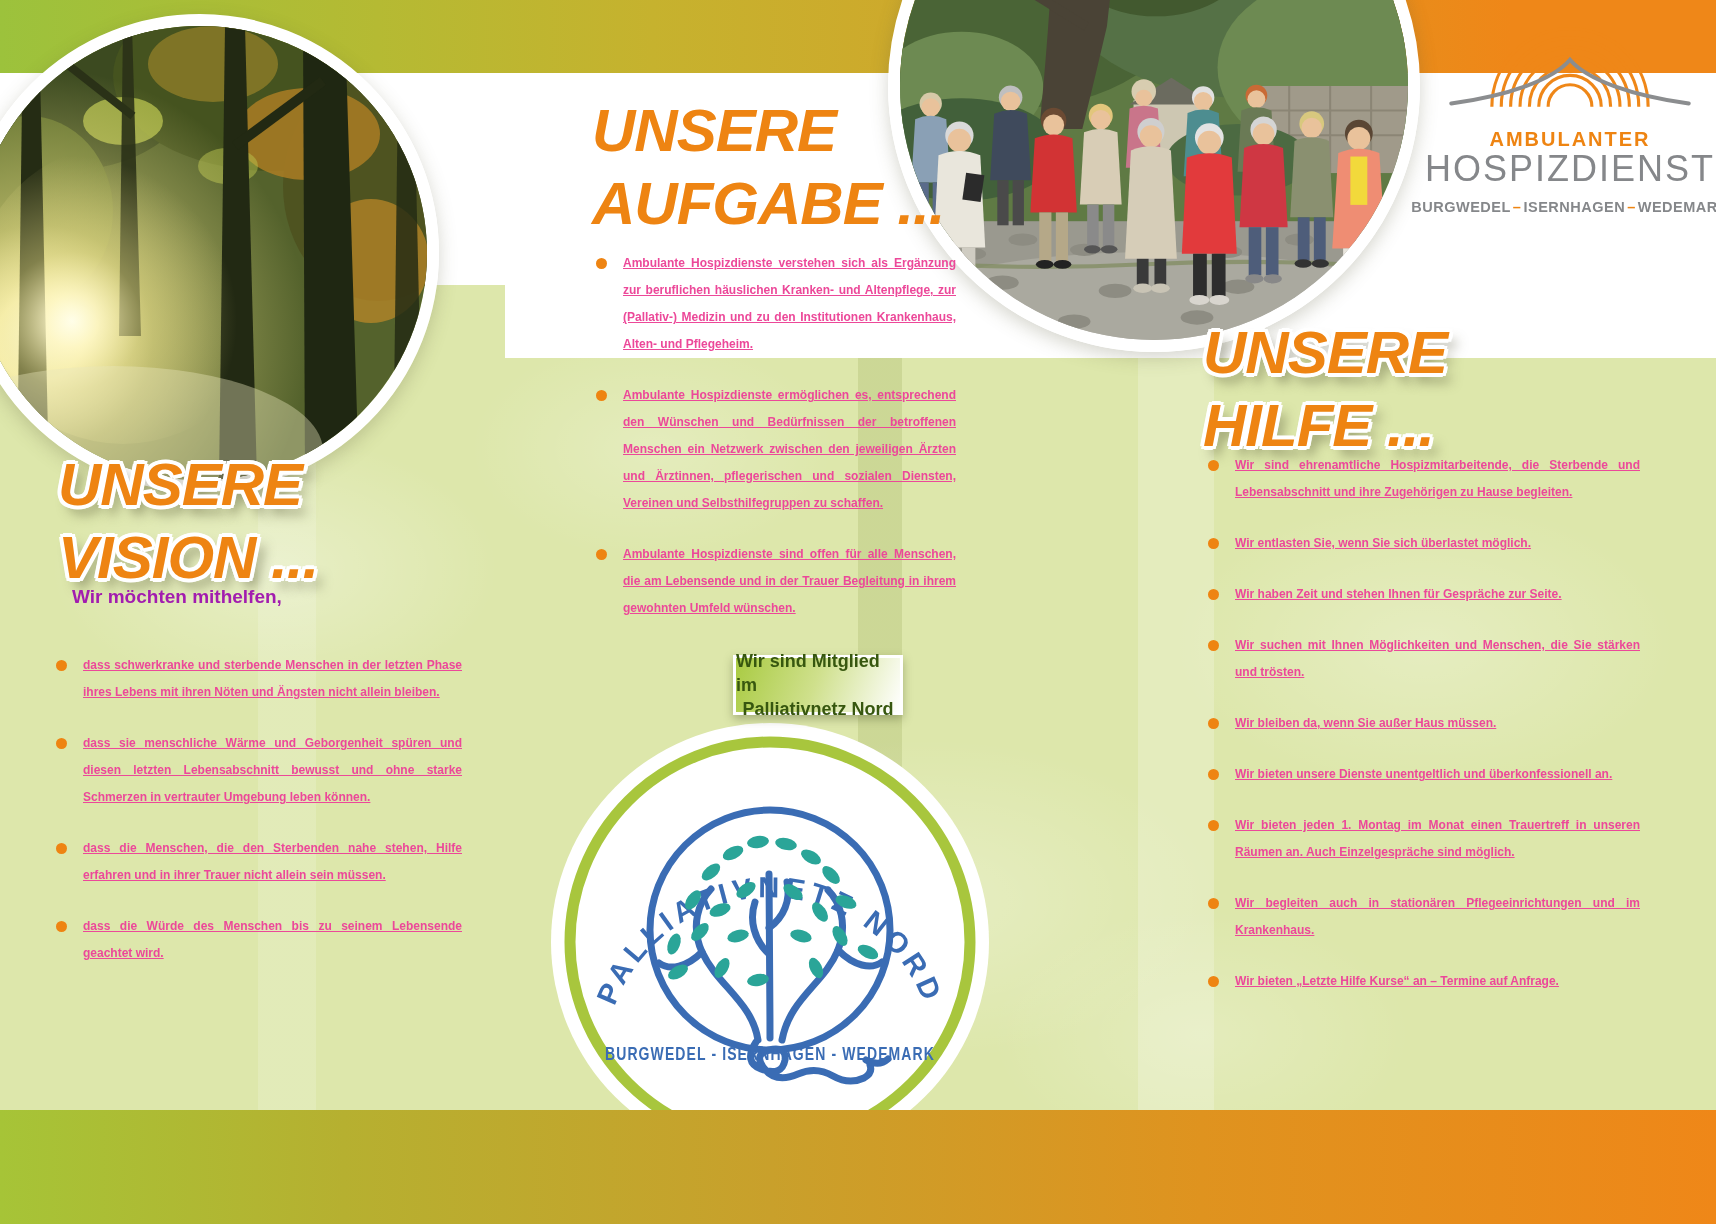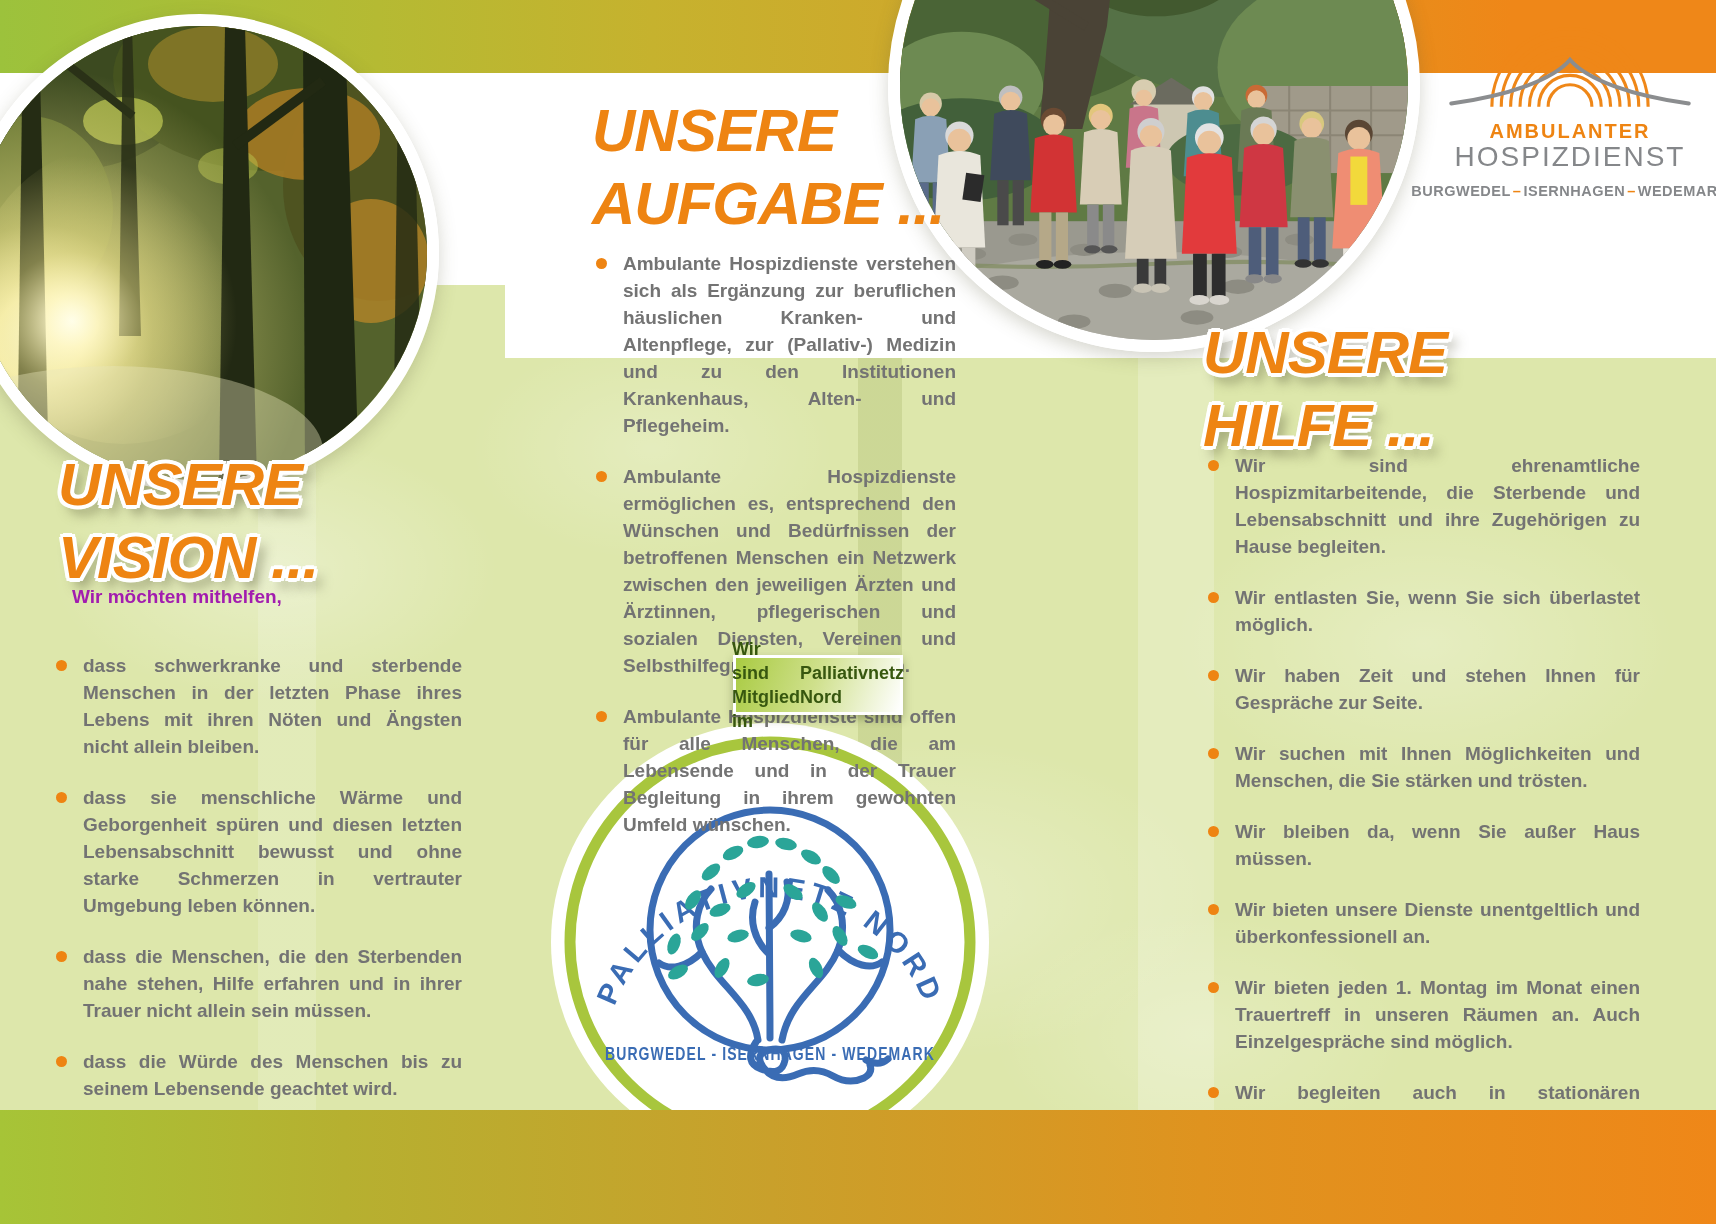--- a/index.html
+++ b/index.html
@@ -34,39 +34,39 @@
   .h1.outline{text-shadow:-4px 0 0 #fff,4px 0 0 #fff,0 -4px 0 #fff,0 4px 0 #fff,
       -3px -3px 0 #fff,3px -3px 0 #fff,-3px 3px 0 #fff,3px 3px 0 #fff,7px 9px 12px rgba(80,80,50,.5);}
   .hd-vision{left:58px;top:448px;}
   .hd-aufgabe{left:592px;top:94px;}
   .hd-hilfe{left:1203px;top:316px;}
   
   .intro{position:absolute;left:72px;top:586px;width:390px;margin:0;z-index:3;
       font-weight:bold;font-size:19px;color:#a21caf;}
   ul.bullets{position:absolute;margin:0;padding:0;list-style:none;z-index:3;}
   ul.bullets li{position:relative;padding-left:27px;margin:0 0 24px 0;
-      font-weight:bold;font-size:19px;line-height:27px;color:#737373;text-align:justify;}
+      font-weight:bold;font-size:12px;line-height:27px;color:#ec4899;text-align:justify;text-decoration:underline;}
   ul.bullets li::before{content:"";position:absolute;left:0;top:8px;width:11px;height:11px;
       border-radius:50%;background:#ee8412;}
   .list-left{left:56px;top:652px;width:406px;}
   .list-middle{left:596px;top:250px;width:360px;}
   .list-right{left:1208px;top:452px;width:432px;}
   
   .badge{position:absolute;left:733px;top:655px;width:170px;height:60px;z-index:3;box-sizing:border-box;
       border:3px solid #fff;box-shadow:0 4px 9px rgba(60,70,30,.35);
       background:linear-gradient(110deg,#a9cb42 0%,#cfe08c 48%,#ffffff 100%);
-      display:flex;flex-direction:row;justify-content:center;align-items:center;}
+      display:flex;flex-direction:column;justify-content:center;align-items:center;}
   .badge div{font-weight:bold;font-size:18px;line-height:24px;color:#37570f;}
   
   .pn-logo{position:absolute;left:550px;top:722px;width:440px;height:440px;z-index:2;}
   
   .org-logo{position:absolute;left:1425px;top:22px;width:290px;z-index:3;text-align:center;}
   .org-arcs{display:block;margin:0 auto;}
-  .org-line1{font-weight:bold;font-size:20px;letter-spacing:2px;color:#ee8412;margin-top:10px;}
-  .org-line2{font-weight:normal;font-size:28px;letter-spacing:2px;color:#85878a;line-height:1.0;}
+  .org-line1{font-weight:bold;font-size:20px;letter-spacing:2px;color:#ee8412;margin-top:18px;}
+  .org-line2{font-weight:normal;font-size:36px;letter-spacing:2px;color:#85878a;line-height:1.0;}
   .org-line3{font-weight:bold;font-size:14.5px;letter-spacing:.5px;color:#85878a;margin-top:12px;
       display:flex;justify-content:center;align-items:center;}
   .org-line3 .dash{color:#ee8412;font-weight:bold;margin:0 2px;}
 </style>
 </head>
 <body>
 
 <div class="page">
 
   <div class="band-top"></div>

